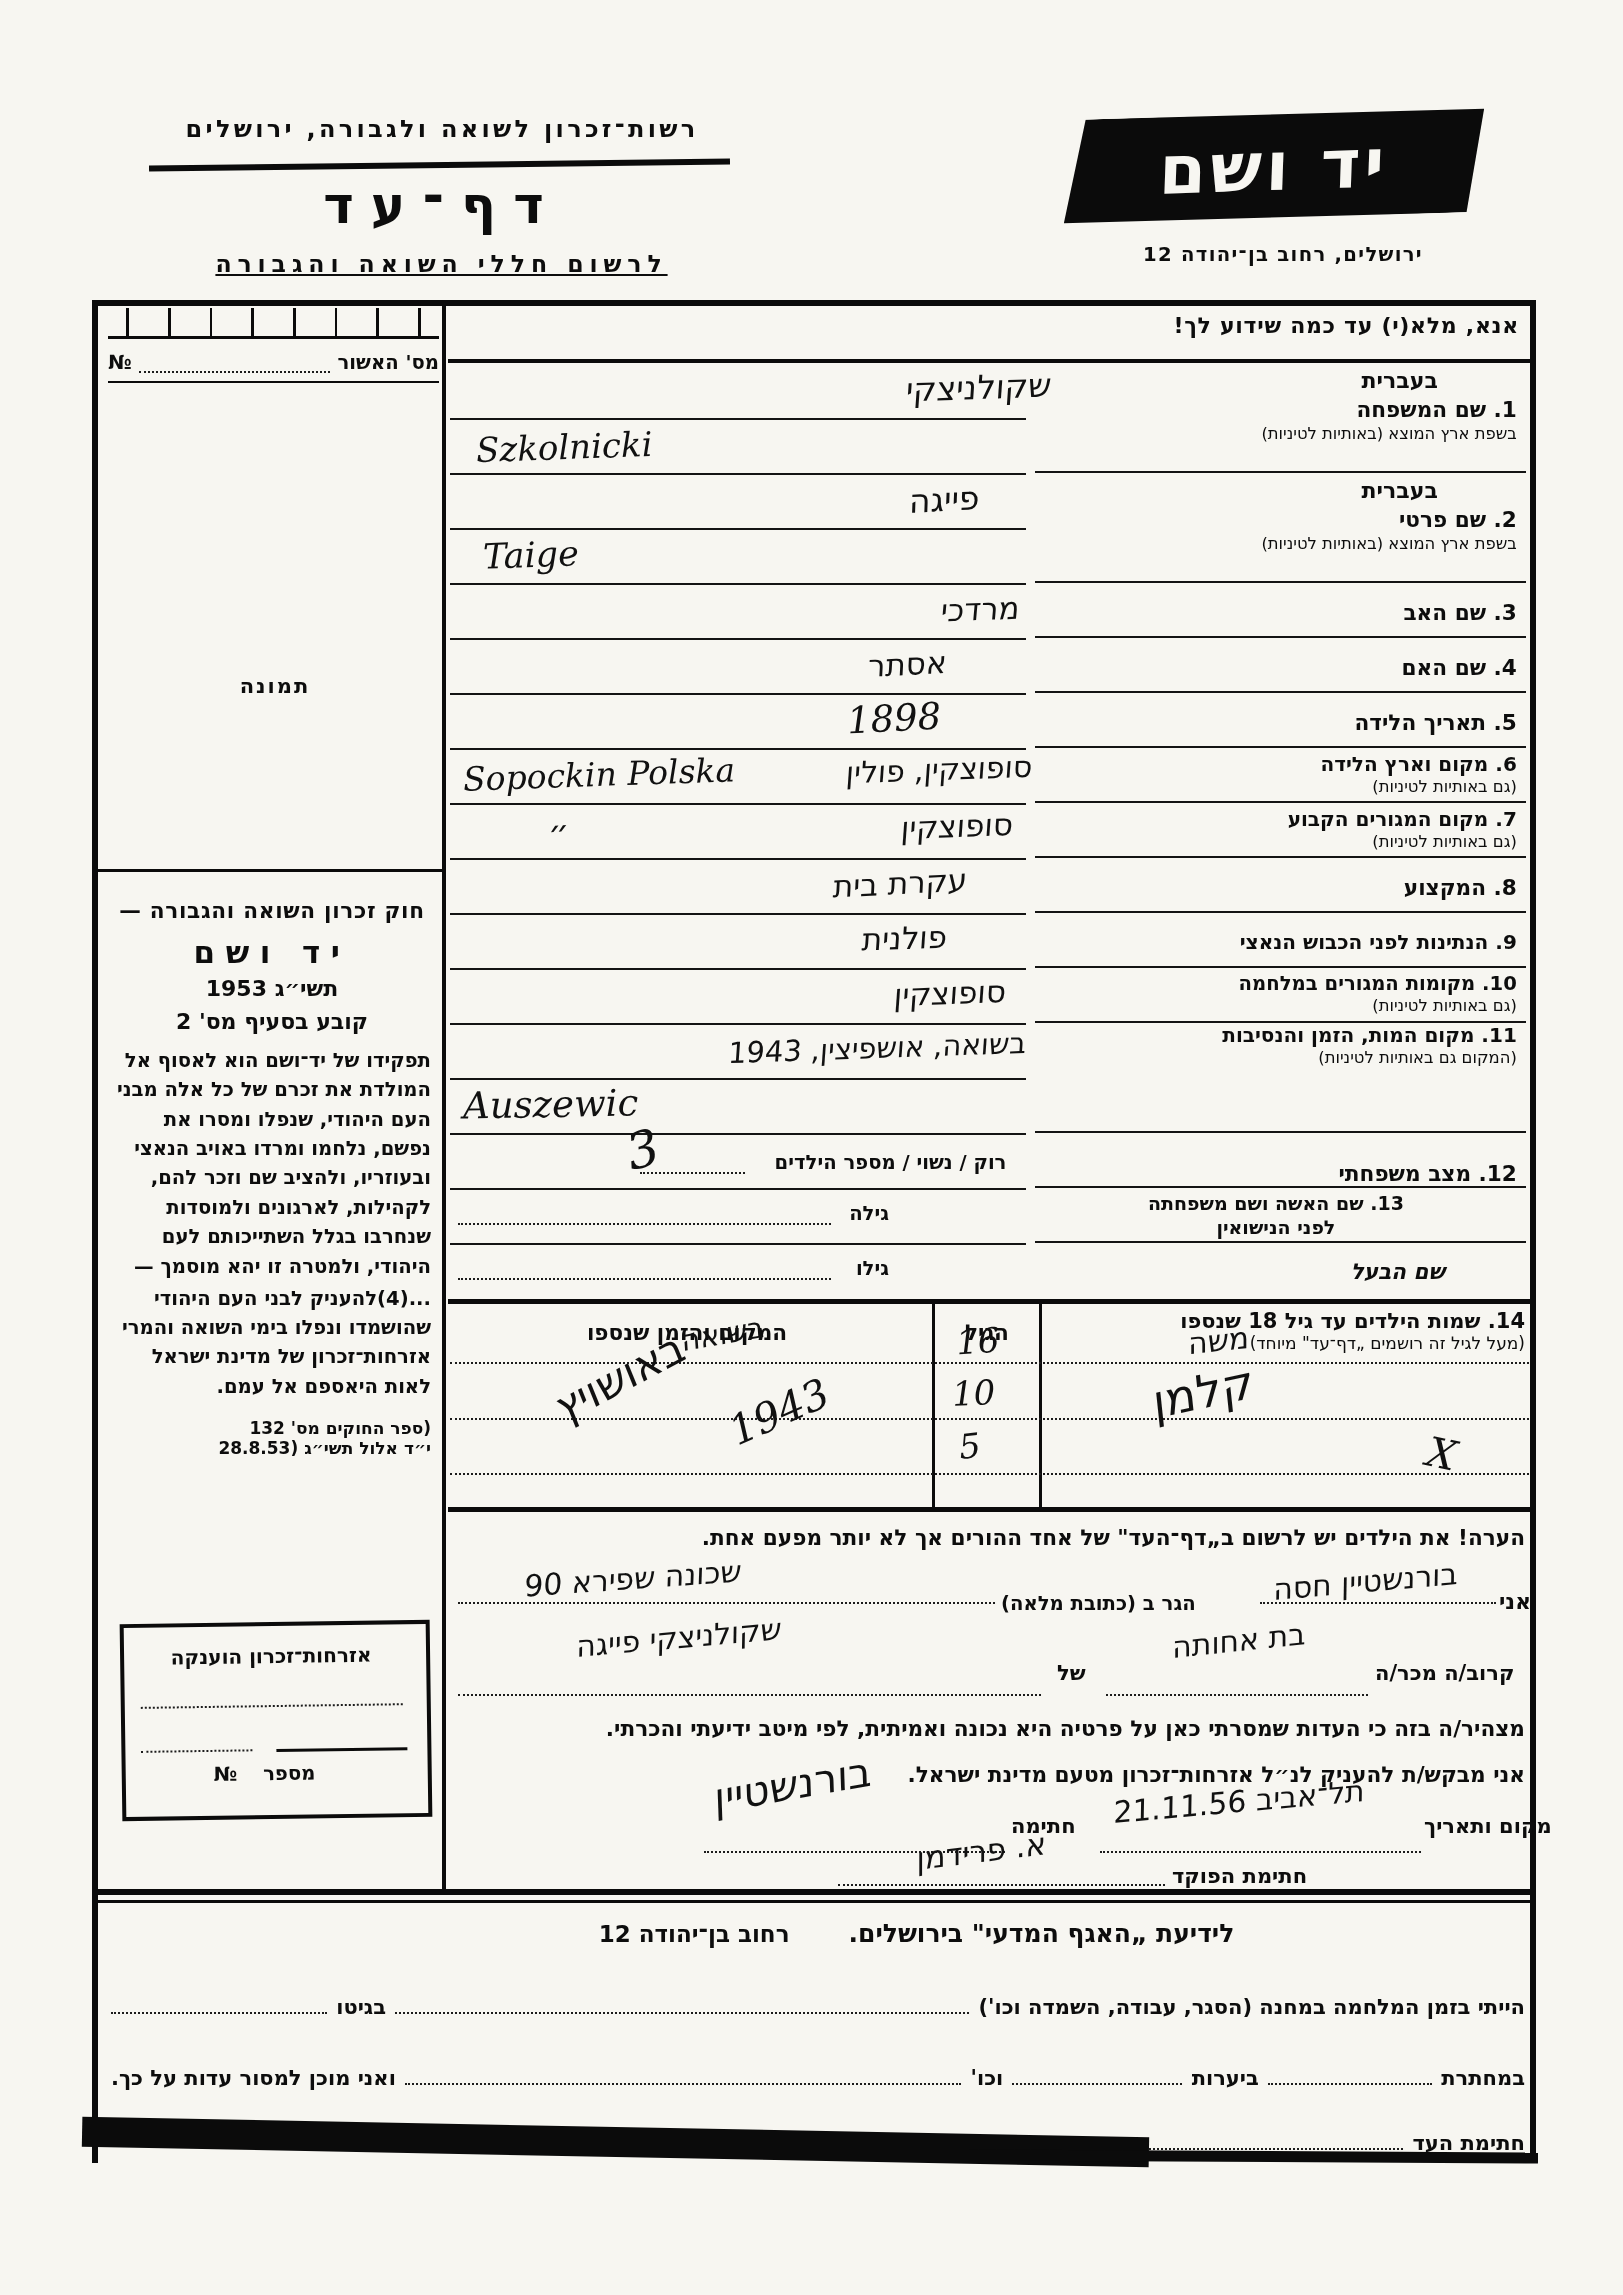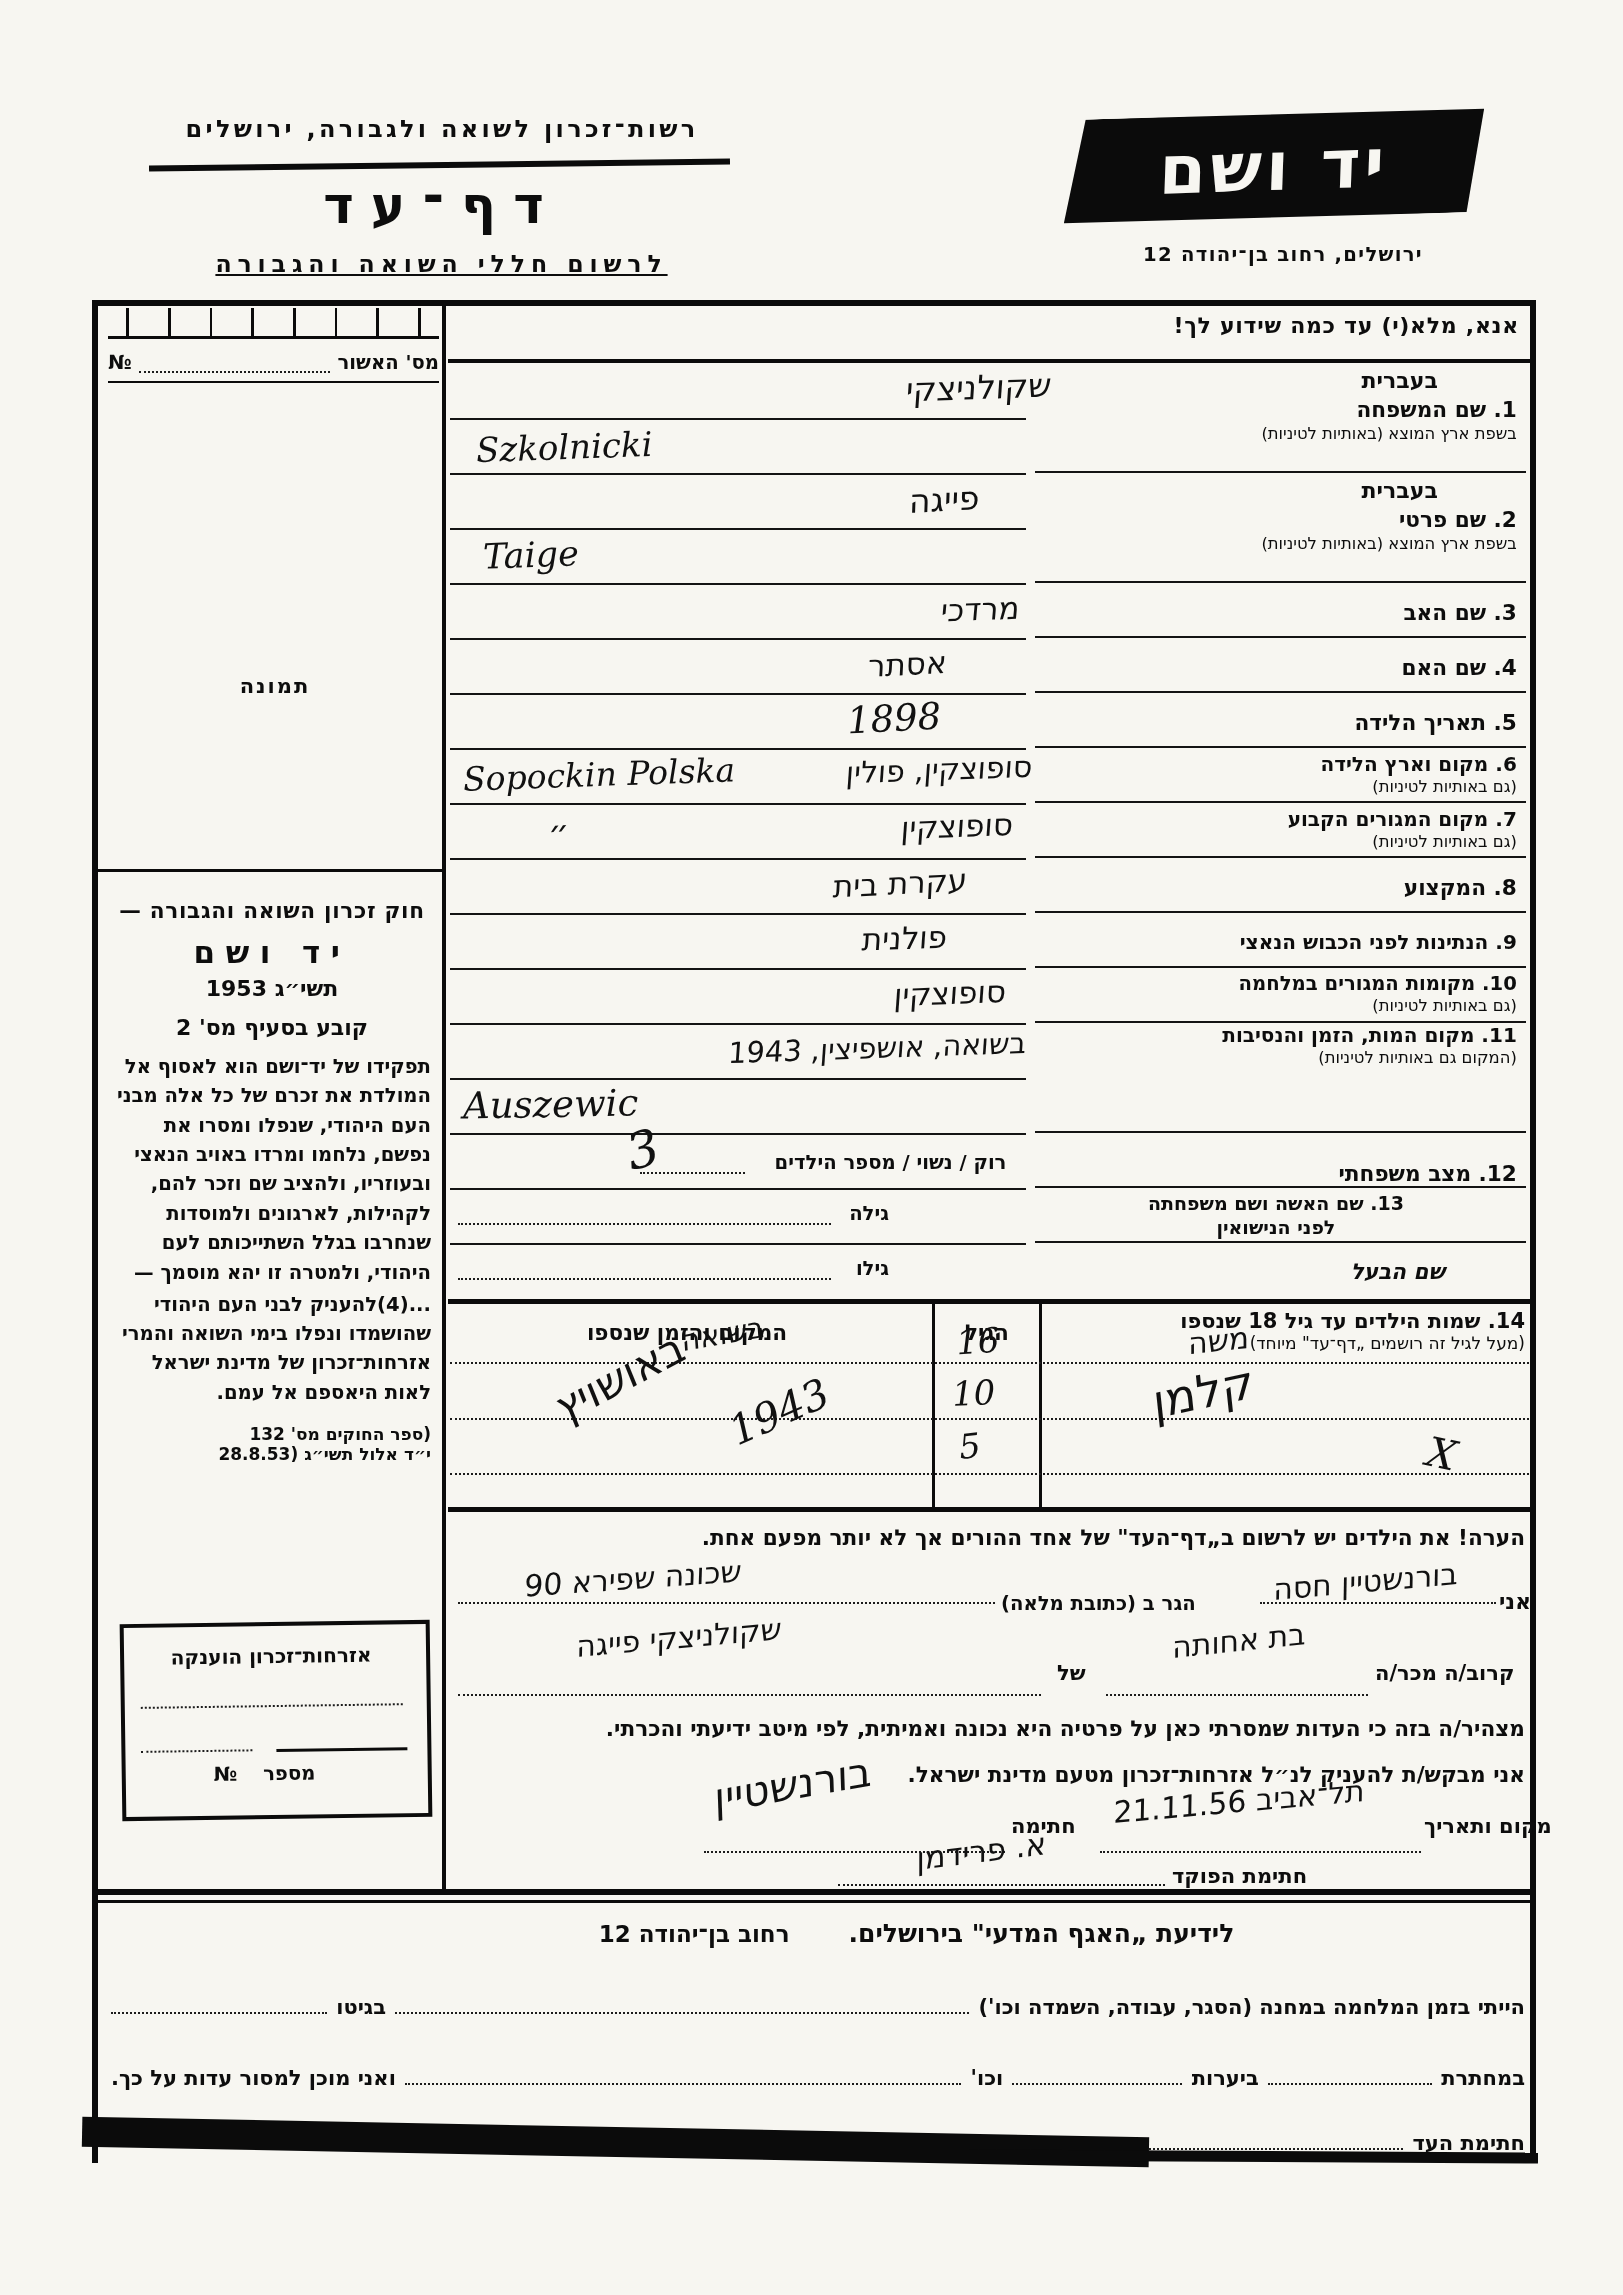--- a/index.html
+++ b/index.html
@@ -61,21 +61,21 @@
     <span class="b" style="font-size:19.6px;">№</span>
   </div>
 
   <div class="abs rtl b ctr" style="left:190px;top:674px;width:170px;font-size:21px;letter-spacing:2px;">תמונה</div>
   <div class="bar" style="left:98px;top:869px;width:346px;height:2.6px;"></div>
 
   <div class="abs rtl ctr" style="left:113px;top:898px;width:318px;">
     <div class="b" style="font-size:21.6px;letter-spacing:0.7px;">חוק זכרון השואה והגבורה —</div>
     <div class="b" style="font-size:31px;letter-spacing:10.5px;margin-top:10.5px;">יד ושם</div>
     <div class="b" style="font-size:22px;margin-top:6.5px;">תשי״ג 1953</div>
-    <div class="b" style="font-size:22px;margin-top:14px;">קובע בסעיף מס' 2</div>
+    <div class="b" style="font-size:22px;margin-top:8px;">קובע בסעיף מס' 2</div>
     <div class="b rt" style="font-size:19.6px;line-height:1.5;margin-top:11.8px;">תפקידו של יד־ושם הוא לאסוף אל המולדת את זכרם של כל אלה מבני העם היהודי, שנפלו ומסרו את נפשם, נלחמו ומרדו באויב הנאצי ובעוזריו, ולהציב שם וזכר להם, לקהילות, לארגונים ולמוסדות שנחרבו בגלל השתייכותם לעם היהודי, ולמטרה זו יהא מוסמך —</div>
     <div class="b rt" style="font-size:19.6px;line-height:1.5;margin-top:2.6px;">...(4)להעניק לבני העם היהודי שהושמדו ונפלו בימי השואה והמרי אזרחות־זכרון של מדינת ישראל לאות היאספם אל עמם.</div>
     <div class="b rt" style="font-size:17px;margin-top:17px;">(ספר החוקים מס' 132</div>
     <div class="b rt" style="font-size:17px;">י״ד אלול תשי״ג (28.8.53</div>
   </div>
 
   <div class="abs" style="left:121px;top:1622px;width:302px;height:189px;border:4.6px solid #0b0b0b;transform:rotate(-0.8deg);">
     <div class="abs rtl b ctr" style="left:13px;top:18.3px;width:268px;font-size:20px;">אזרחות־זכרון הוענקה</div>
     <div class="abs dot" style="left:16.4px;top:79px;width:262px;"></div>
     <div class="abs dot" style="left:16.4px;top:123px;width:111px;"></div>

